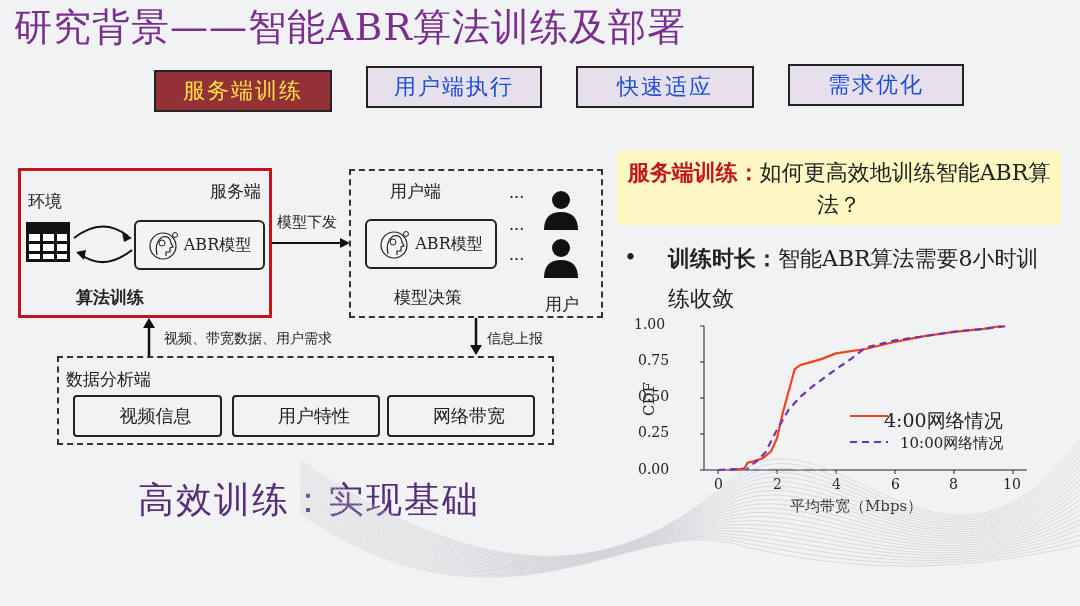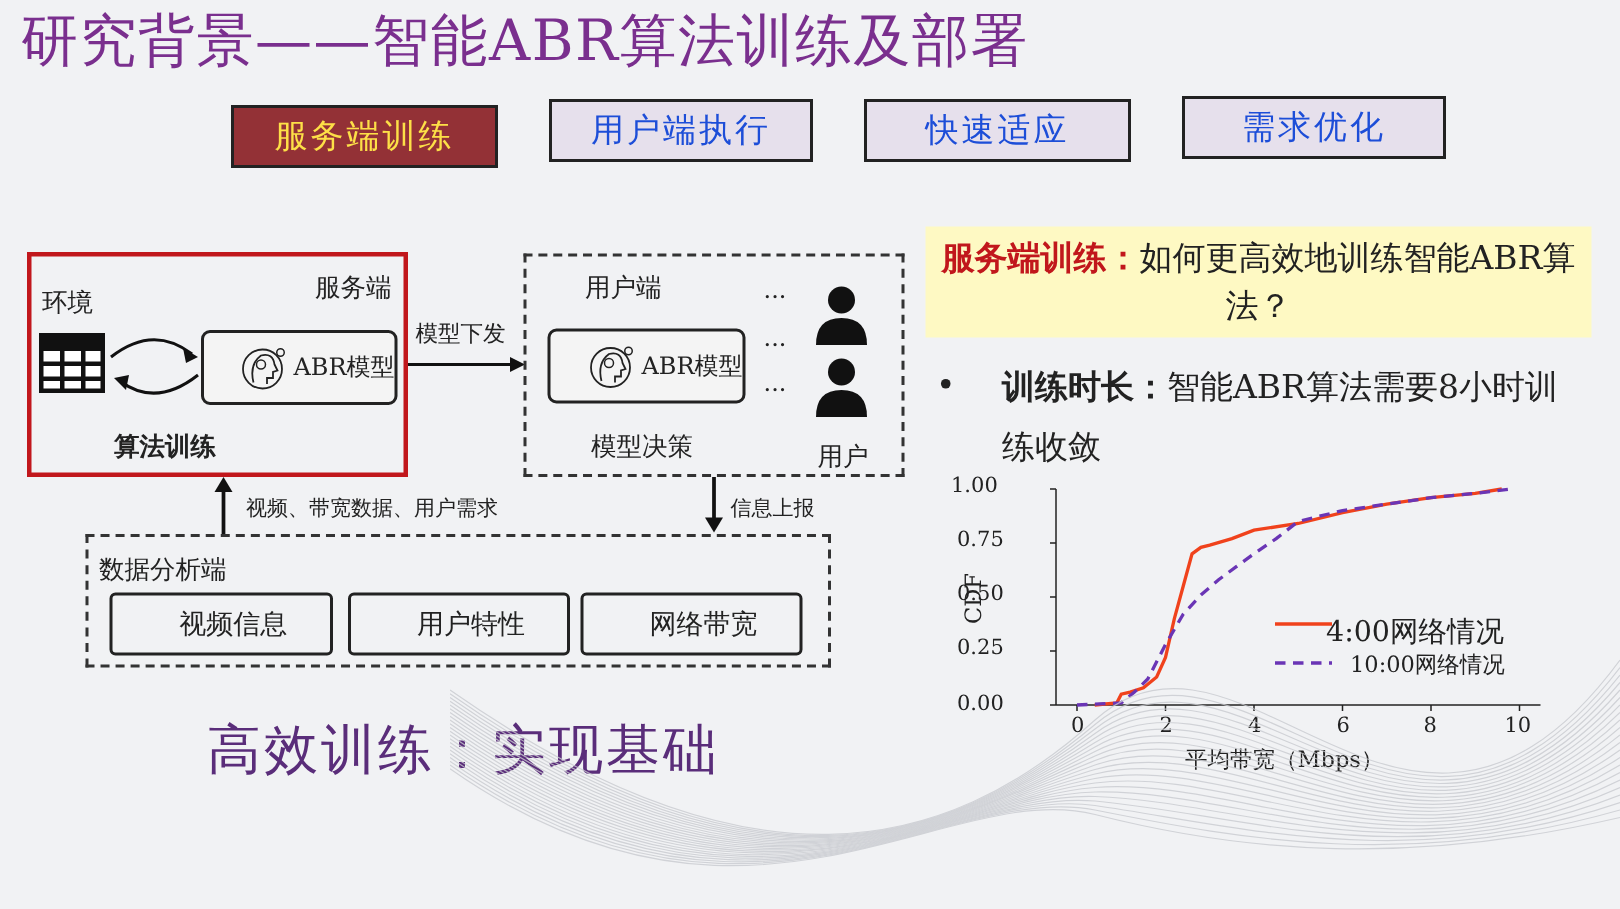--- a/index.html
+++ b/index.html
@@ -5,21 +5,21 @@
   html,body{margin:0;padding:0;}
   body{width:1080px;height:606px;position:relative;overflow:hidden;background:#f1f2f4;font-family:"DejaVu Serif","Liberation Serif",serif;color:#222;}
   .abs{position:absolute;}
   .title{left:14px;top:2px;font-size:38px;color:#7a2f8e;letter-spacing:1px;white-space:nowrap;}
   .tab{position:absolute;height:42px;border:2px solid #222;display:flex;align-items:center;justify-content:center;font-size:22px;letter-spacing:2px;box-sizing:border-box;background:#e6e0ec;color:#1d4ed8;}
   .tab.active{background:#933136;color:#fde047;}
   .redbox{left:18px;top:168px;width:254px;height:150px;border:3px solid #c1171c;box-sizing:border-box;}
   .dash{border:2px dashed #333;box-sizing:border-box;}
   .small{font-size:16px;color:#222;white-space:nowrap;}
   .lbl{font-size:17px;color:#222;white-space:nowrap;}
-  .modelbox{border:2px solid #222;border-radius:6px;box-sizing:border-box;display:flex;align-items:center;justify-content:flex-end;gap:4px;font-size:16px;background:#f4f4f4;}
+  .modelbox{border:2px solid #222;border-radius:6px;box-sizing:border-box;display:flex;align-items:center;justify-content:center;gap:4px;font-size:16px;background:#f4f4f4;}
   .databox{border:2px solid #222;border-radius:4px;box-sizing:border-box;display:flex;align-items:center;justify-content:center;font-size:18px;padding-left:16px;}
   .qbox{left:617px;top:151px;width:444px;height:74px;background:#fef9c3;text-align:center;font-size:22px;line-height:32px;padding-top:5px;box-sizing:border-box;}
   .qbox .red{color:#c1171c;font-weight:bold;}
   .bullet{left:624px;top:238px;font-size:22px;line-height:40px;}
   .bullet .b{font-weight:bold;}
   .bottom{left:138px;top:476px;font-size:36px;color:#5a2d7a;letter-spacing:2px;white-space:nowrap;}
   .tick{font-size:14px;color:#222;position:absolute;white-space:nowrap;}
 </style>
 </head>
 <body>

